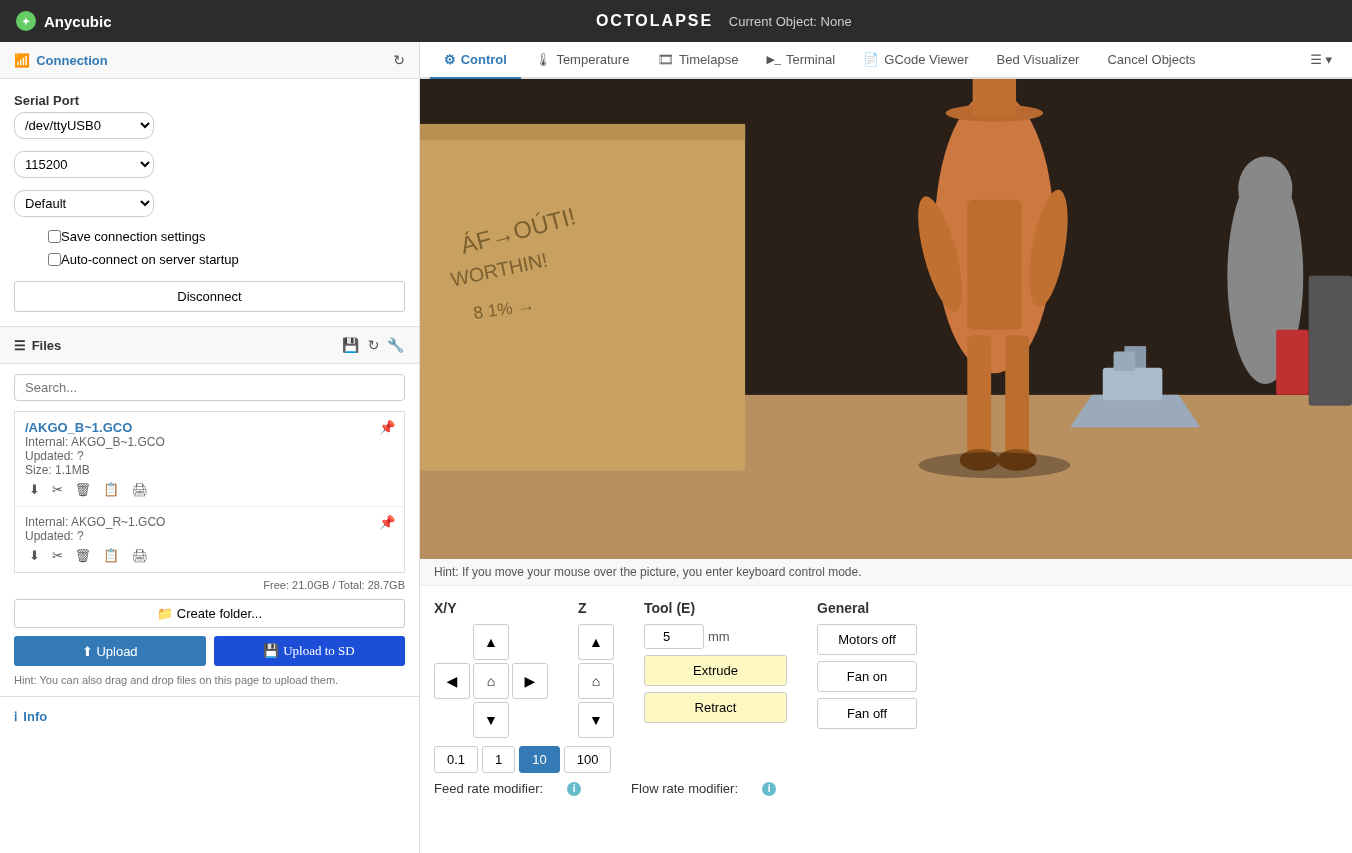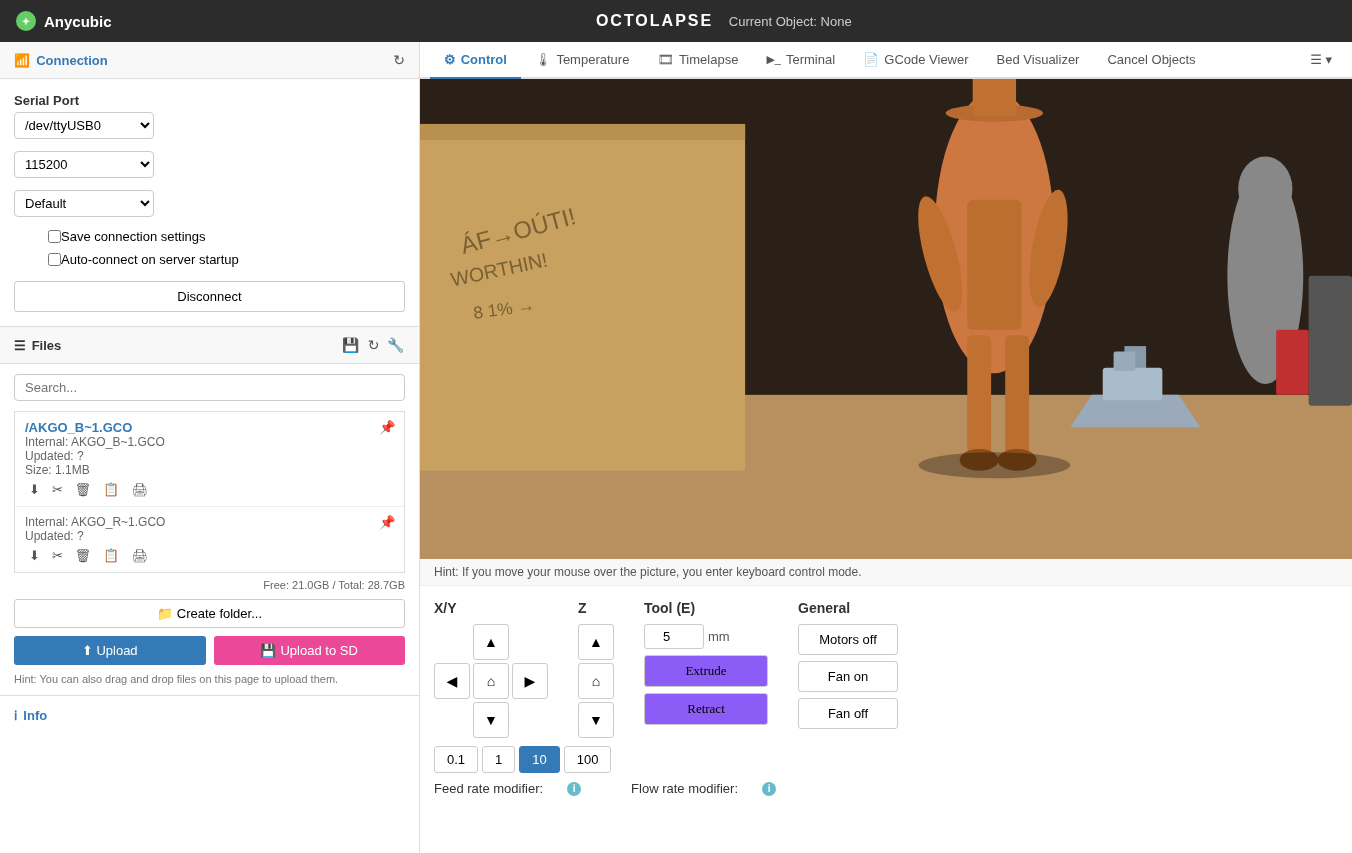--- a/index.html
+++ b/index.html
@@ -97,21 +97,21 @@
       display: block;
       margin-bottom: 4px;
       font-weight: bold;
       color: #333;
     }
     .form-select {
       width: 100%;
       max-width: 140px;
       padding: 4px 6px;
       border: 1px solid #ccc;
-      border-radius: 4px;
+      border-radius: 10px;
       background: #fff;
       font-size: 13px;
     }
 
     .checkbox-row {
       display: flex;
       align-items: center;
       margin-bottom: 8px;
       margin-left: 34px;
     }
@@ -248,26 +248,27 @@
       background: #337ab7;
       color: #fff;
       border: none;
       border-radius: 3px;
       cursor: pointer;
       font-size: 13px;
     }
     .btn-upload-sd {
       flex: 1;
       padding: 7px;
-      background: #ec4899;
+      background: #1d4ed8;
       color: #fff;
       border: none;
       border-radius: 3px;
       cursor: pointer;
       font-size: 13px;
+      font-family: Liberation Serif, serif;
     }
 
     .drag-hint {
       font-size: 11px;
       color: #777;
       margin-top: 8px;
     }
 
     .info-section {
       padding: 10px 14px;
@@ -407,28 +408,27 @@
       border: 1px solid #ccc;
       border-radius: 3px;
       text-align: center;
       font-size: 13px;
     }
     .mm-label {
       font-size: 13px;
       color: #555;
     }
     .btn-extrude, .btn-retract {
-      width: 124px;
+      width: 143px;
       padding: 7px;
-      background: #8b5cf6;
-      border: 1px solid #ccc;
-      border-radius: 3px;
-      cursor: pointer;
-      font-size: 13px;
-      font-family: Liberation Serif, serif;
+      background: #fef9c3;
+      border: 1px solid #ccc;
+      border-radius: 3px;
+      cursor: pointer;
+      font-size: 13px;
     }
 
     
     .general-section {
       display: flex;
       flex-direction: column;
       gap: 6px;
     }
     .btn-general {
       width: 100px;

